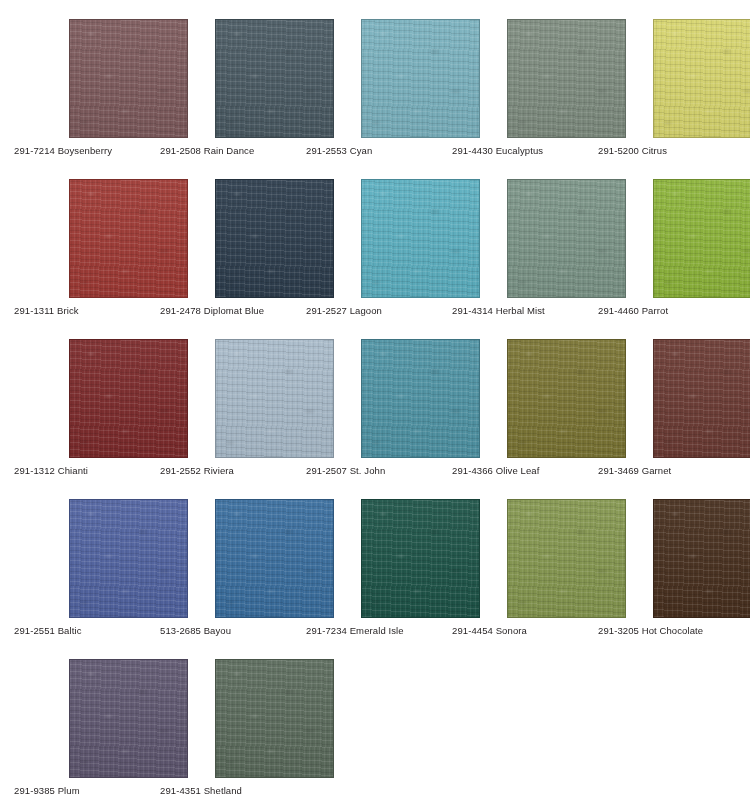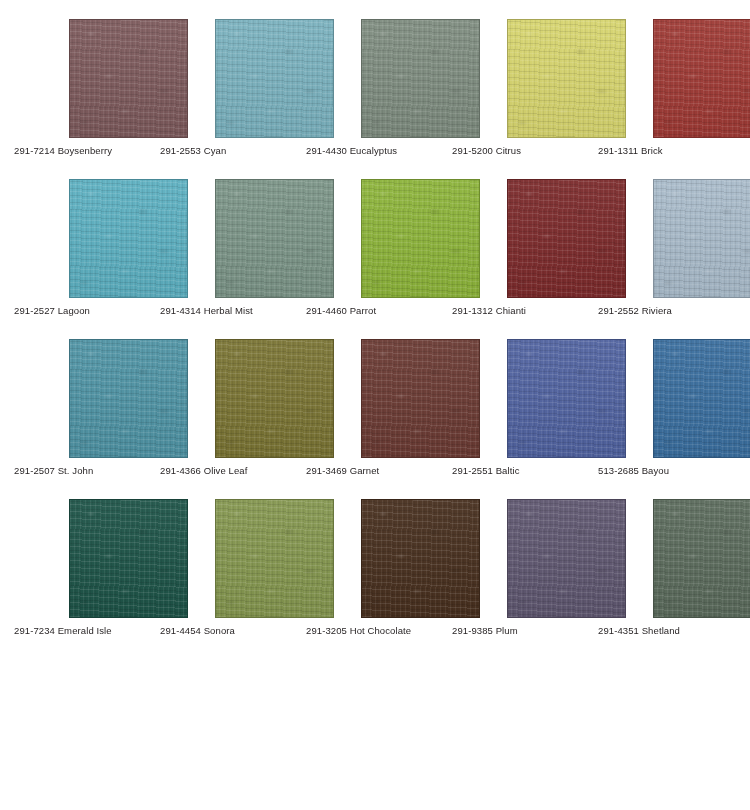--- a/index.html
+++ b/index.html
@@ -106,36 +106,44 @@
 </style>
 </head>
 <body>
 
 <div id="swatch-grid">
     <div class="swatch-cell">
       <div class="swatch-chip" style="background-color: rgb(125, 90, 92);"></div>
       <div class="swatch-label">291-7214 Boysenberry</div>
     </div>
     <div class="swatch-cell">
+      <div class="swatch-chip" style="background-color: rgb(74, 90, 99);"></div>
+      <div class="swatch-label">291-2508 Rain Dance</div>
+    </div>
+    <div class="swatch-cell">
       <div class="swatch-chip" style="background-color: rgb(122, 177, 190);"></div>
       <div class="swatch-label">291-2553 Cyan</div>
     </div>
     <div class="swatch-cell">
       <div class="swatch-chip" style="background-color: rgb(126, 140, 127);"></div>
       <div class="swatch-label">291-4430 Eucalyptus</div>
     </div>
     <div class="swatch-cell">
       <div class="swatch-chip" style="background-color: rgb(214, 212, 110);"></div>
       <div class="swatch-label">291-5200 Citrus</div>
     </div>
     <div class="swatch-cell">
       <div class="swatch-chip" style="background-color: rgb(158, 58, 53);"></div>
       <div class="swatch-label">291-1311 Brick</div>
     </div>
     <div class="swatch-cell">
+      <div class="swatch-chip" style="background-color: rgb(46, 62, 78);"></div>
+      <div class="swatch-label">291-2478 Diplomat Blue</div>
+    </div>
+    <div class="swatch-cell">
       <div class="swatch-chip" style="background-color: rgb(92, 175, 192);"></div>
       <div class="swatch-label">291-2527 Lagoon</div>
     </div>
     <div class="swatch-cell">
       <div class="swatch-chip" style="background-color: rgb(123, 148, 135);"></div>
       <div class="swatch-label">291-4314 Herbal Mist</div>
     </div>
     <div class="swatch-cell">
       <div class="swatch-chip" style="background-color: rgb(140, 179, 58);"></div>
       <div class="swatch-label">291-4460 Parrot</div>

